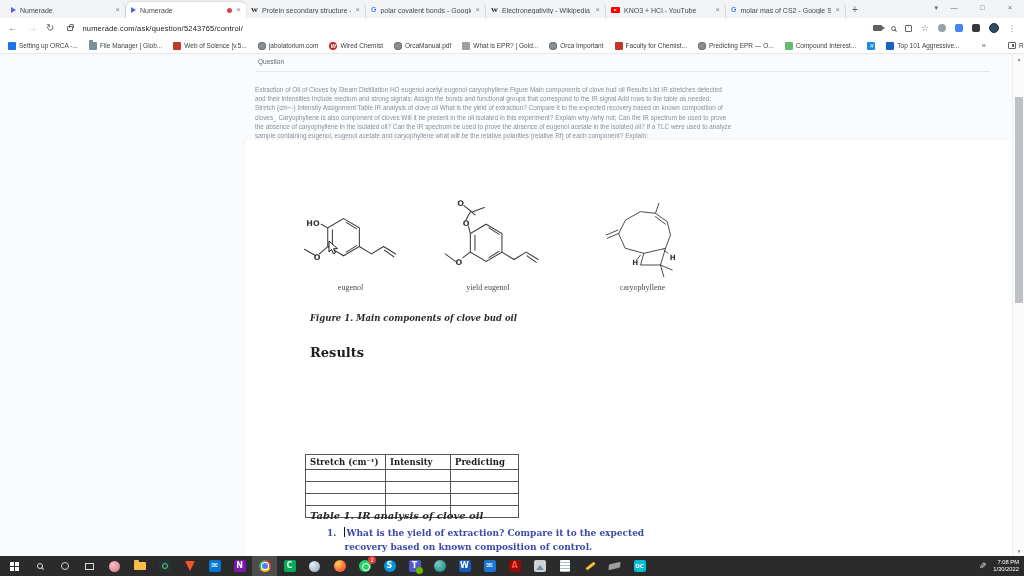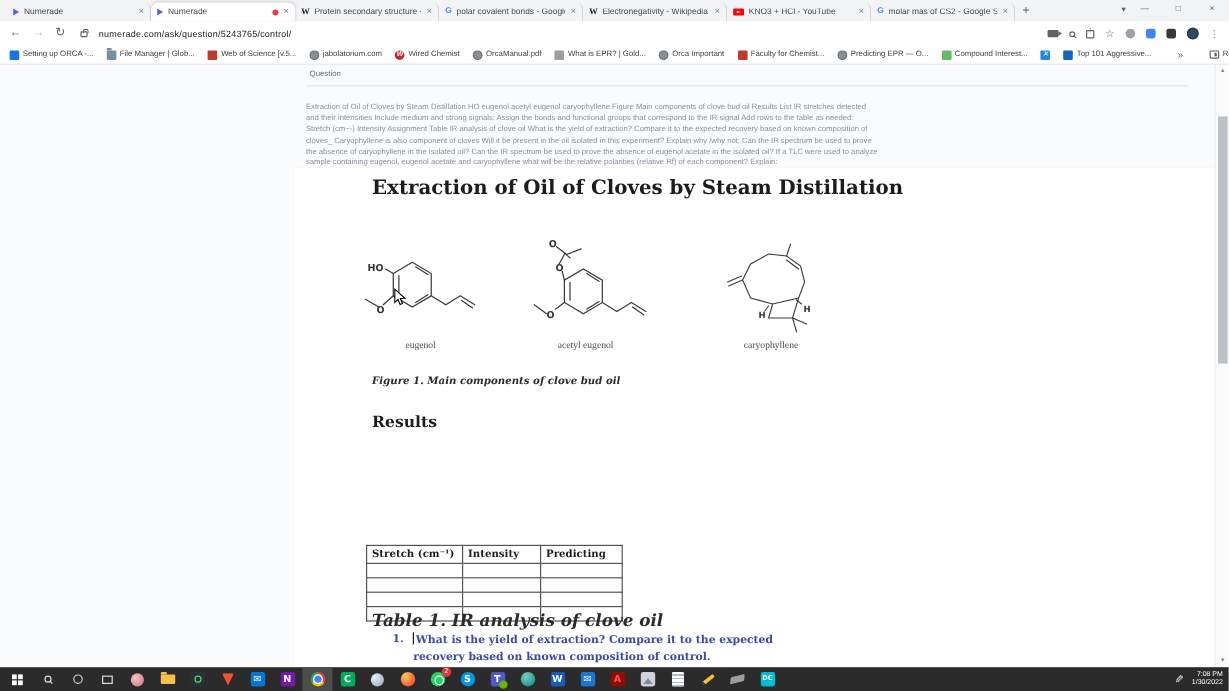--- a/index.html
+++ b/index.html
@@ -83,21 +83,21 @@
   .mol{stroke:#3a3a3a;stroke-width:1.1;fill:none;stroke-linecap:round}
   .atom{font-family:"DejaVu Sans",sans-serif;font-size:8.5px;fill:#333;stroke:none;font-weight:bold}
   .fig-caption{position:absolute;left:310px;top:259px;font-family:"DejaVu Serif",serif;font-style:italic;font-weight:600;font-size:8.5px;color:#2b2b2b}
   .results-h{position:absolute;left:310px;top:291px;font-family:"DejaVu Serif",serif;font-weight:bold;font-size:13px;color:#1c1c1c}
   .instruction{position:absolute;left:310px;top:321px;width:370px;font-family:"DejaVu Serif",serif;font-weight:bold;font-size:9px;line-height:13.5px;color:#3b4aa8}
   .ir-table{position:absolute;left:305px;top:400px;border-collapse:collapse;font-family:"DejaVu Serif",serif}
   .ir-table th,.ir-table td{border:1px solid #555;padding:0 4px}
   .ir-table th{font-size:8.5px;font-weight:bold;color:#1c1c1c;text-align:left;height:15px}
   .ir-table td{height:12px}
   .col-stretch{width:80px}.col-intensity{width:65px}.col-assign{width:68px}
-  .table-caption{position:absolute;left:310px;top:456px;font-family:"DejaVu Serif",serif;font-style:italic;font-weight:600;font-size:14px;color:#2b2b2b}
+  .table-caption{position:absolute;left:310px;top:456px;font-family:"DejaVu Serif",serif;font-style:italic;font-weight:600;font-size:10px;color:#2b2b2b}
   .list-item{position:absolute;left:327px;top:473px;width:350px;font-family:"DejaVu Serif",serif;font-weight:bold;font-size:9px;line-height:13.5px;color:#3b4aa8;display:flex;gap:8px}
   .caret{display:inline-block;width:1px;height:10px;background:#111;vertical-align:-1px;margin-right:1px}
 
   
   .scrollbar{position:absolute;right:0;top:0;width:12px;height:502px;background:#fbfbfb;border-left:1px solid #ededed}
   .sb-arrow{position:absolute;left:0;width:12px;text-align:center;font-size:5px;color:#8a8a8a}
   .sb-up{top:2px}.sb-down{bottom:2px}
   .sb-thumb{position:absolute;left:2px;top:43px;width:8px;height:206px;background:#bdc1c6}
 
   .cursor-arrow{position:absolute;left:328px;top:186px}
@@ -277,21 +277,20 @@
       </span>
   </div>
 
   <div class="content">
     <div class="q-label">Question</div>
     <div class="q-rule"></div>
     <div class="q-text">Extraction of Oil of Cloves by Steam Distillation HO eugenol acetyl eugenol caryophyllene Figure Main components of clove bud oil Results List IR stretches detected and their intensities Include medium and strong signals: Assign the bonds and functional groups that correspond to the IR signal Add rows to the table as needed: Stretch (cm~-) Intensity Assignment Table IR analysis of clove oil What is the yield of extraction? Compare it to the expected recovery based on known composition of cloves_ Caryophyllene is also component of cloves Will it be present in the oil isolated in this experiment? Explain why /why not; Can the IR spectrum be used to prove the absence of caryophyllene in the isolated oil? Can the IR spectrum be used to prove the absence of eugenol acetate in the isolated oil? If a TLC were used to analyze sample containing eugenol, eugenol acetate and caryophyllene what will be the relative polarities (relative Rf) of each component? Explain:</div>
 
     <div class="paper"></div>
 
-    <div class="doc-title">Extraction of Oil of Cloves by Steam Distillation</div>
 
     <div class="figure fig-1">
       <svg width="120" height="80" viewBox="0 0 120 86">
         <g class="mol">
           <path d="M52,20 L69,30 L69,50 L52,60 L35,50 L35,30 Z"></path>
           <path d="M40,32 L40,48 M55,24 L66,31 M66,49 L55,56"></path>
           <path d="M28,26 L35,30"></path>
           <path d="M35,50 L26,58 M22,60 L10,53"></path>
           <path d="M69,50 L82,58 L95,50 M95,50 L108,58 M96,54 L106,61"></path>
         </g>
@@ -308,21 +307,21 @@
           <path d="M48,38 L48,54 M63,30 L74,37 M74,55 L63,62"></path>
           <path d="M41,28 L43,36"></path>
           <path d="M43,13 L38,22 M45,13 L36,6 M48,16 L40,9 M45,13 L58,8"></path>
           <path d="M43,56 L35,62 M27,66 L16,58"></path>
           <path d="M77,56 L90,64 L103,56 M103,56 L116,64 M104,60 L114,67"></path>
         </g>
         <text class="atom" x="35" y="28">O</text>
         <text class="atom" x="29" y="6">O</text>
         <text class="atom" x="27" y="70">O</text>
       </svg>
-      <div class="mol-label">acetyl eugenol</div>
+      <div class="mol-label">yield eugenol</div>
     </div>
 
     <div class="figure fig-3">
       <svg width="126" height="80" viewBox="0 0 130 96">
         <g class="mol">
           <path d="M36,40 L44,24 L62,14 L80,16 L94,26 L98,42 L92,58 L66,64 L44,58 Z"></path>
           <path d="M80,20 L92,29"></path>
           <path d="M80,16 L84,4"></path>
           <path d="M36,40 L22,46 M35,36 L21,42"></path>
           <path d="M66,64 L62,78 L86,78 L92,58"></path>

